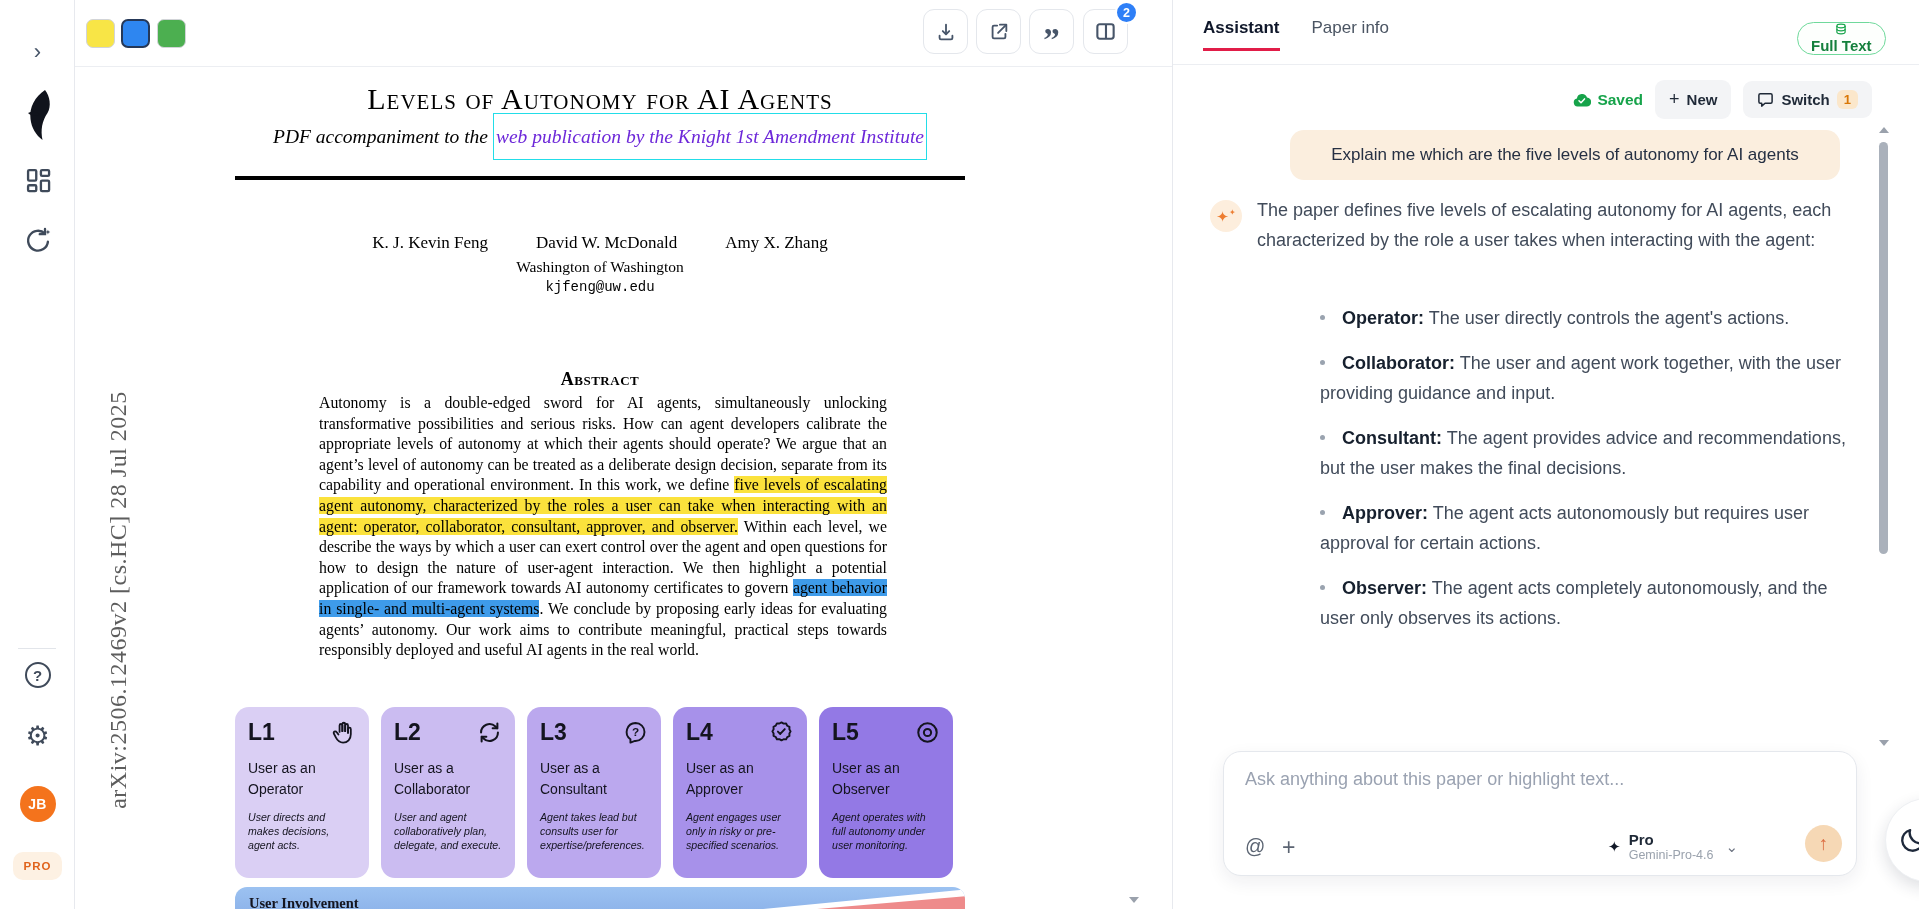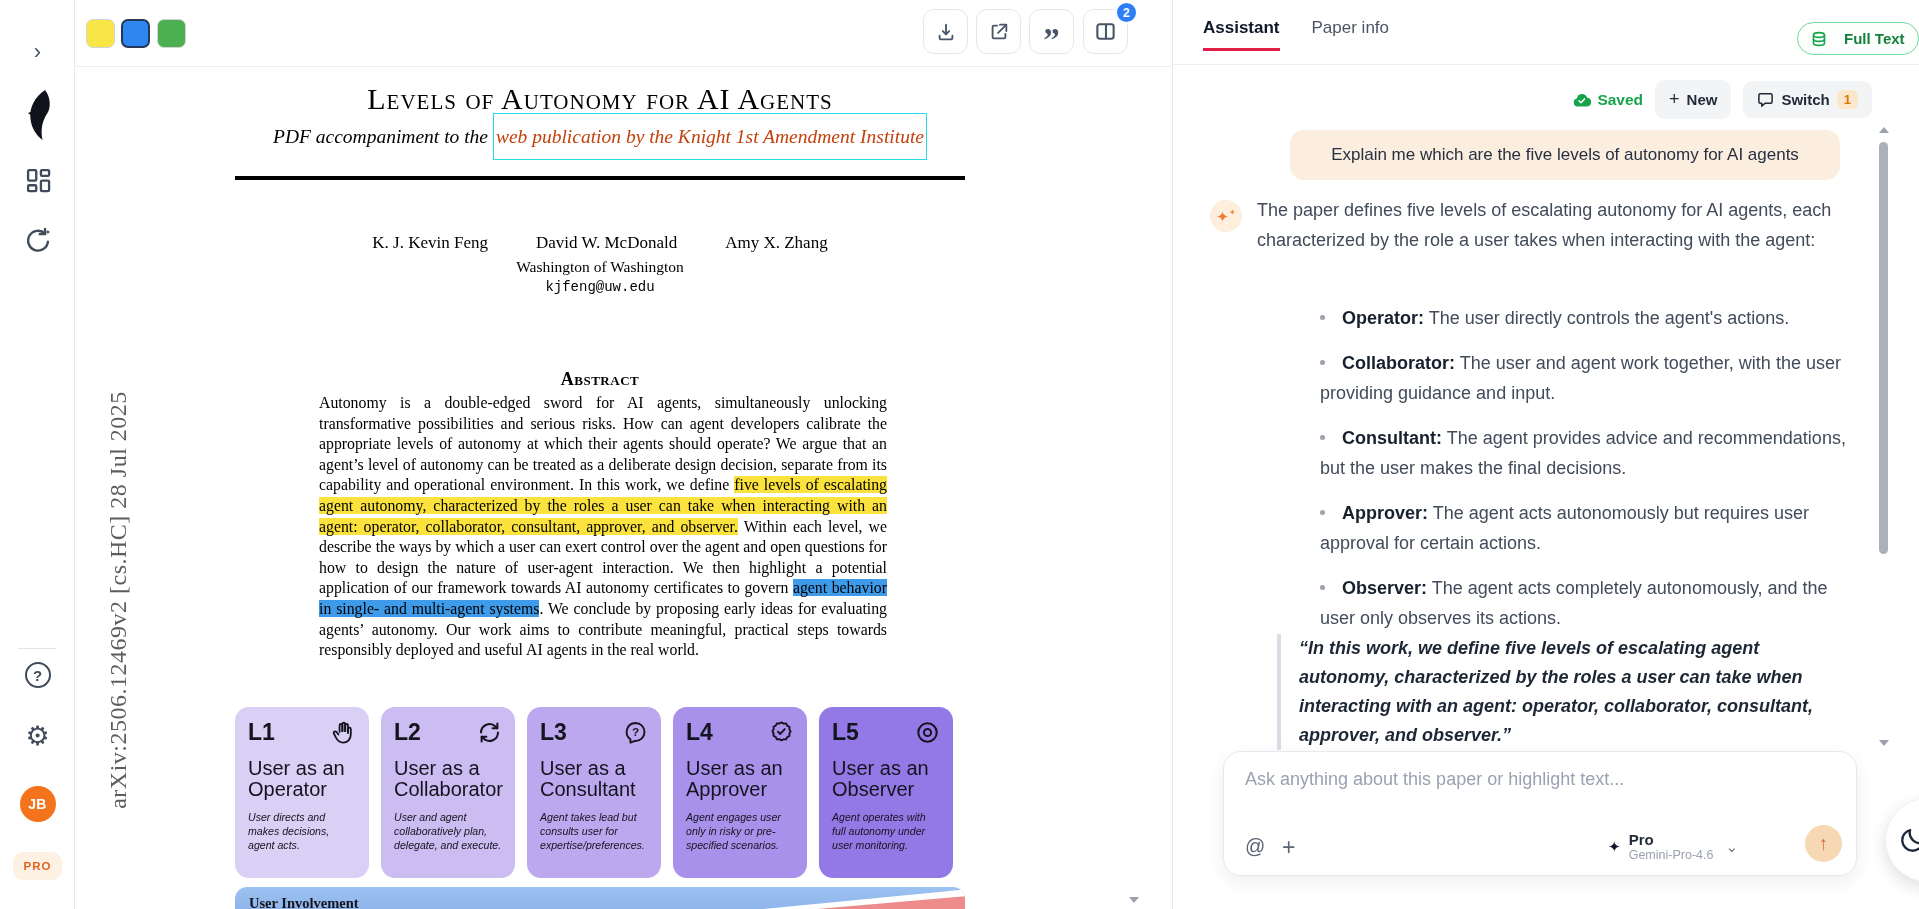--- a/index.html
+++ b/index.html
@@ -30,56 +30,56 @@
   .tb-btn { position:absolute; top:9px; width:45px; height:45px; border-radius:11px; border:1px solid #e4e7ec; background:#fff; display:flex; align-items:center; justify-content:center; color:#475569; cursor:pointer; }
   .tb-btn svg { stroke:#475569; }
   .quote-glyph { font-size:33px; font-weight:700; color:#475569; line-height:10px; padding-top:16px; font-family:"Liberation Serif", serif; }
   .panel-badge { position:absolute; left:1040px; top:1px; min-width:23px; height:23px; border-radius:50%; background:#2e7ff7; border:2px solid #fff; color:#fff; font-size:12.5px; font-weight:700; display:flex; align-items:center; justify-content:center; z-index:3; }
 
   .vlabel { position:absolute; left:43px; top:600px; transform:translate(-50%,-50%) rotate(-90deg); white-space:nowrap; font-family:"Liberation Serif", serif; font-size:24px; color:#5d5d5d; letter-spacing:.5px; }
 
   .doc { position:absolute; left:160px; top:0; width:730px; font-family:"Liberation Serif", serif; color:#000; }
   .doc-title { position:absolute; top:82px; width:730px; text-align:center; font-variant:small-caps; font-size:30px; letter-spacing:1px; }
   .doc-sub { position:absolute; top:126px; width:730px; text-align:center; font-style:italic; font-size:19.5px; }
-  .doc-link { color:#c2410c; border:1.5px solid #22dde8; padding:12px 2px; cursor:pointer; }
+  .doc-link { color:#6d28d9; border:1.5px solid #22dde8; padding:12px 2px; cursor:pointer; }
   .doc-rule { position:absolute; top:176px; left:0; width:730px; height:4px; background:#000; }
   .doc-authors { position:absolute; top:233px; width:730px; display:flex; justify-content:center; gap:48px; font-weight:400; font-size:17px; }
   .doc-affil { position:absolute; top:258px; width:730px; text-align:center; font-size:15.5px; }
   .doc-email { position:absolute; top:279px; width:730px; text-align:center; font-family:"Liberation Mono", monospace; font-size:14px; }
   .doc-abs-h { position:absolute; top:369px; width:730px; text-align:center; font-variant:small-caps; font-weight:700; font-size:18px; letter-spacing:.5px; }
   .doc-abs { position:absolute; top:393px; left:84px; width:568px; font-size:15.8px; line-height:20.6px; text-align:justify; }
   .hl-yellow { background:#fbe23c; }
   .hl-blue { background:#3e9bea; }
 
   .levels-row { position:absolute; top:707px; left:0; width:730px; display:flex; gap:12px; font-family:"Liberation Sans", sans-serif; }
   .card { width:134px; height:171px; border-radius:14px; padding:12px 12px 10px 13px; color:#14141f; }
   .card-top { display:flex; justify-content:space-between; align-items:center; }
   .card-lvl { font-size:23px; font-weight:700; }
   .card-icon svg { display:block; }
-  .card-title { margin-top:12px; font-size:20px; line-height:21px; }
+  .card-title { margin-top:12px; font-size:14px; line-height:21px; }
   .card-title b { font-weight:400; }
   .card-desc { margin-top:11px; font-style:italic; font-size:10.6px; line-height:13.8px; }
 
   .banner { position:absolute; top:887px; left:0; width:730px; height:42px; border-radius:12px 12px 0 0; background:linear-gradient(180deg,#9cc2f1,#83a9e5); overflow:hidden; }
   .banner-white { position:absolute; inset:0; background:#fff; clip-path:polygon(44% 100%, 100% 6%, 100% 100%); }
   .banner-red { position:absolute; inset:0; background:#ee8b8b; clip-path:polygon(48% 100%, 100% 22%, 100% 100%); border-radius:0 12px 0 0; }
   .banner-label { position:absolute; left:14px; top:8px; font-size:14.5px; font-weight:700; color:#15151f; }
 
   
   .sb-track-arrow { position:absolute; width:0; height:0; }
   .arrow-up { border-left:5px solid transparent; border-right:5px solid transparent; border-bottom:6px solid #9aa1ac; }
   .arrow-down { border-left:5px solid transparent; border-right:5px solid transparent; border-top:6px solid #9aa1ac; }
   .pdf-thumb { position:absolute; left:1128px; top:78px; width:8px; height:36px; border-radius:4px; background:#b3bac4; }
 
   
   .panel { position:absolute; left:1172px; top:0; width:747px; height:909px; background:#fff; border-left:1px solid #e7e9ee; }
   .tabs { position:absolute; left:30px; top:18px; display:flex; gap:32px; }
   .tab { font-size:17px; color:#4b5563; padding-bottom:10px; cursor:pointer; }
   .tab.active { color:#0f172a; font-weight:700; border-bottom:3px solid #e11d48; }
-  .fulltext { position:absolute; left:624px; top:22px; height:33px; padding:0 13px; border:1.5px solid #6fd99b; border-radius:17px; background:#fdfffd; color:#15803d; font-size:15px; font-weight:600; display:flex; align-items:center; gap:17px; cursor:pointer; }
+  .fulltext { position:absolute; left:624px; top:22px; height:33px; padding:0 13px; border:1.5px solid #6fd99b; border-radius:17px; background:#fdfffd; color:#15803d; font-size:15px; font-weight:600; display:flex; align-items:center; gap:2px; cursor:pointer;flex-direction:column; }
   .panel-div { position:absolute; left:0; top:64px; width:747px; height:1px; background:#eceef2; }
   .actions { position:absolute; right:47px; top:80px; display:flex; align-items:center; gap:12px; }
   .saved { display:flex; align-items:center; gap:6px; color:#16a34a; font-size:15.5px; font-weight:600; }
   .btn-soft { display:flex; align-items:center; gap:7px; background:#f3f4f6; border-radius:9px; padding:9px 14px; font-size:15px; font-weight:600; color:#1f2937; cursor:pointer; }
   .switch-badge { background:#fbe7cb; color:#d97706; font-size:13px; font-weight:700; border-radius:6px; padding:2px 7px; }
 
   .bubble { position:absolute; left:117px; top:130px; width:550px; height:50px; background:#fbeede; border-radius:14px; display:flex; align-items:center; justify-content:center; font-size:17px; color:#263043; }
   .ai-avatar { position:absolute; left:37px; top:200px; width:32px; height:32px; border-radius:50%; background:#fdeedd; display:flex; align-items:center; justify-content:center; }
   .spark { color:#ed7d31; font-size:15px; line-height:1; }
   .spark small { font-size:8px; vertical-align:top; }
@@ -327,21 +327,20 @@
       <span class="spark">✦<small>✦</small></span>
     </div>
     <div class="intro">The paper defines five levels of escalating autonomy for AI agents, each characterized by the role a user takes when interacting with the agent:</div>
     <div class="bullets">
         <div class="bullet"><span class="dot"></span><b>Operator:</b> The user directly controls the agent's actions.</div>
         <div class="bullet"><span class="dot"></span><b>Collaborator:</b> The user and agent work together, with the user providing guidance and input.</div>
         <div class="bullet"><span class="dot"></span><b>Consultant:</b> The agent provides advice and recommendations, but the user makes the final decisions.</div>
         <div class="bullet"><span class="dot"></span><b>Approver:</b> The agent acts autonomously but requires user approval for certain actions.</div>
         <div class="bullet"><span class="dot"></span><b>Observer:</b> The agent acts completely autonomously, and the user only observes its actions.</div>
       </div>
-    <div class="quote">“In this work, we define five levels of escalating agent autonomy, characterized by the roles a user can take when interacting with an agent: operator, collaborator, consultant, approver, and observer.”</div>
 
     <div class="sb-track-arrow arrow-up" style="left:706px; top:127px;"></div>
     <div class="chat-thumb"></div>
     <div class="sb-track-arrow arrow-down" style="left:706px; top:740px;"></div>
 
     <div class="inputbox">
       <div class="placeholder">Ask anything about this paper or highlight text...</div>
       <div class="in-at">@</div>
       <div class="in-plus">+</div>
       <div class="model">

